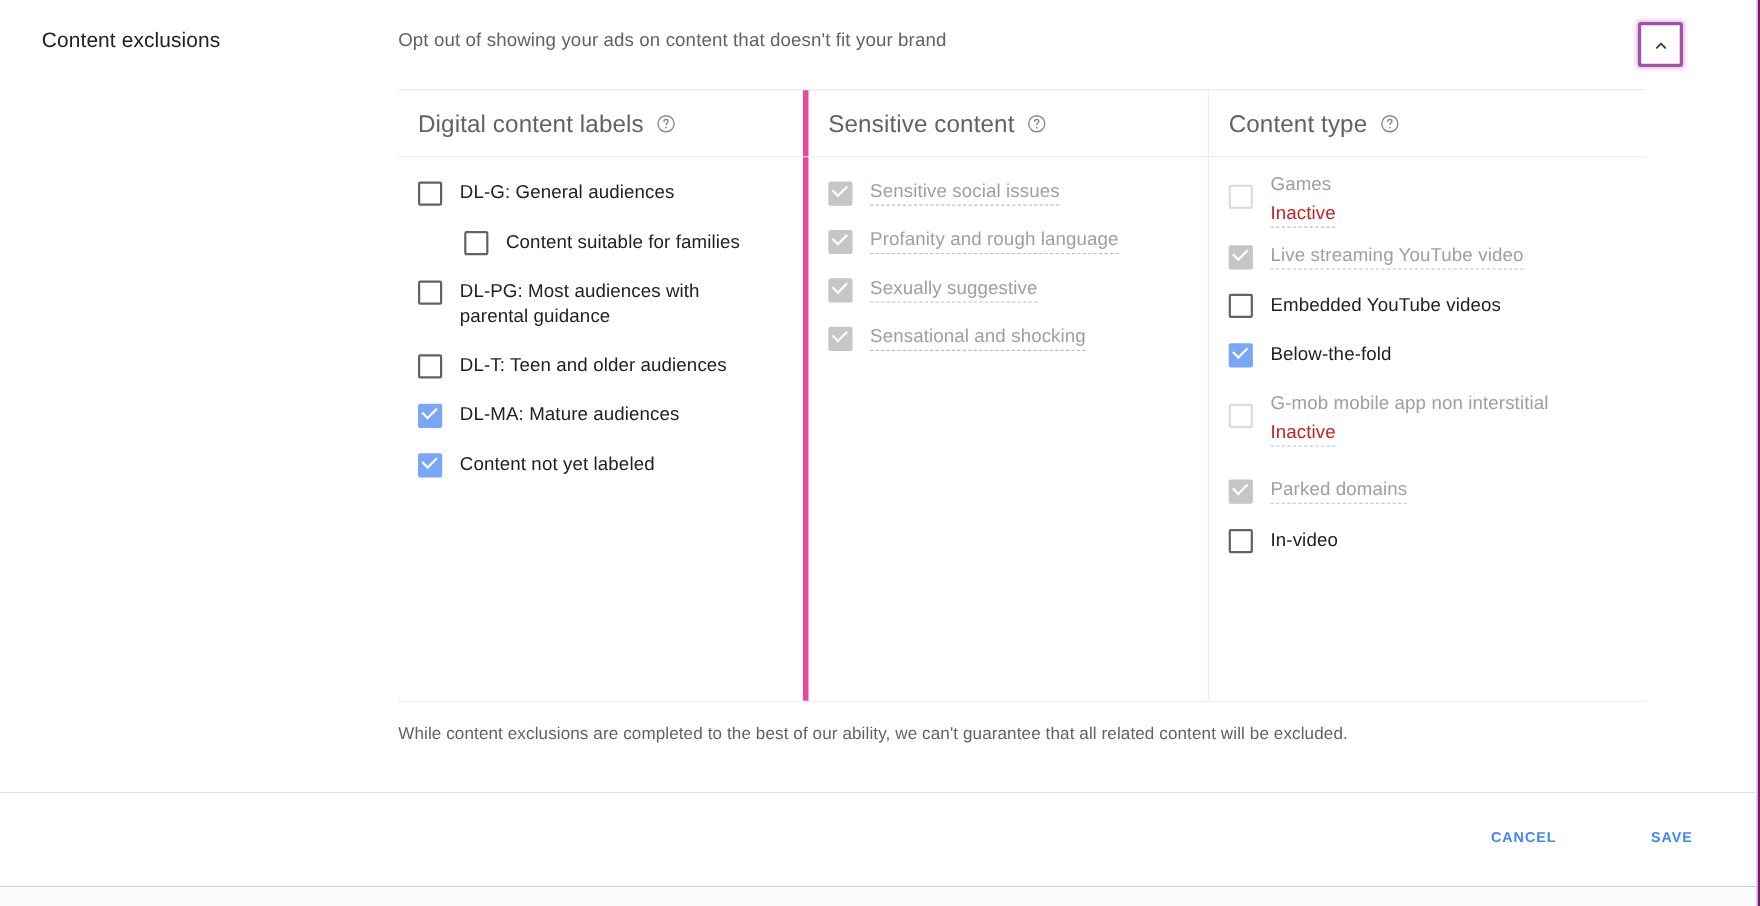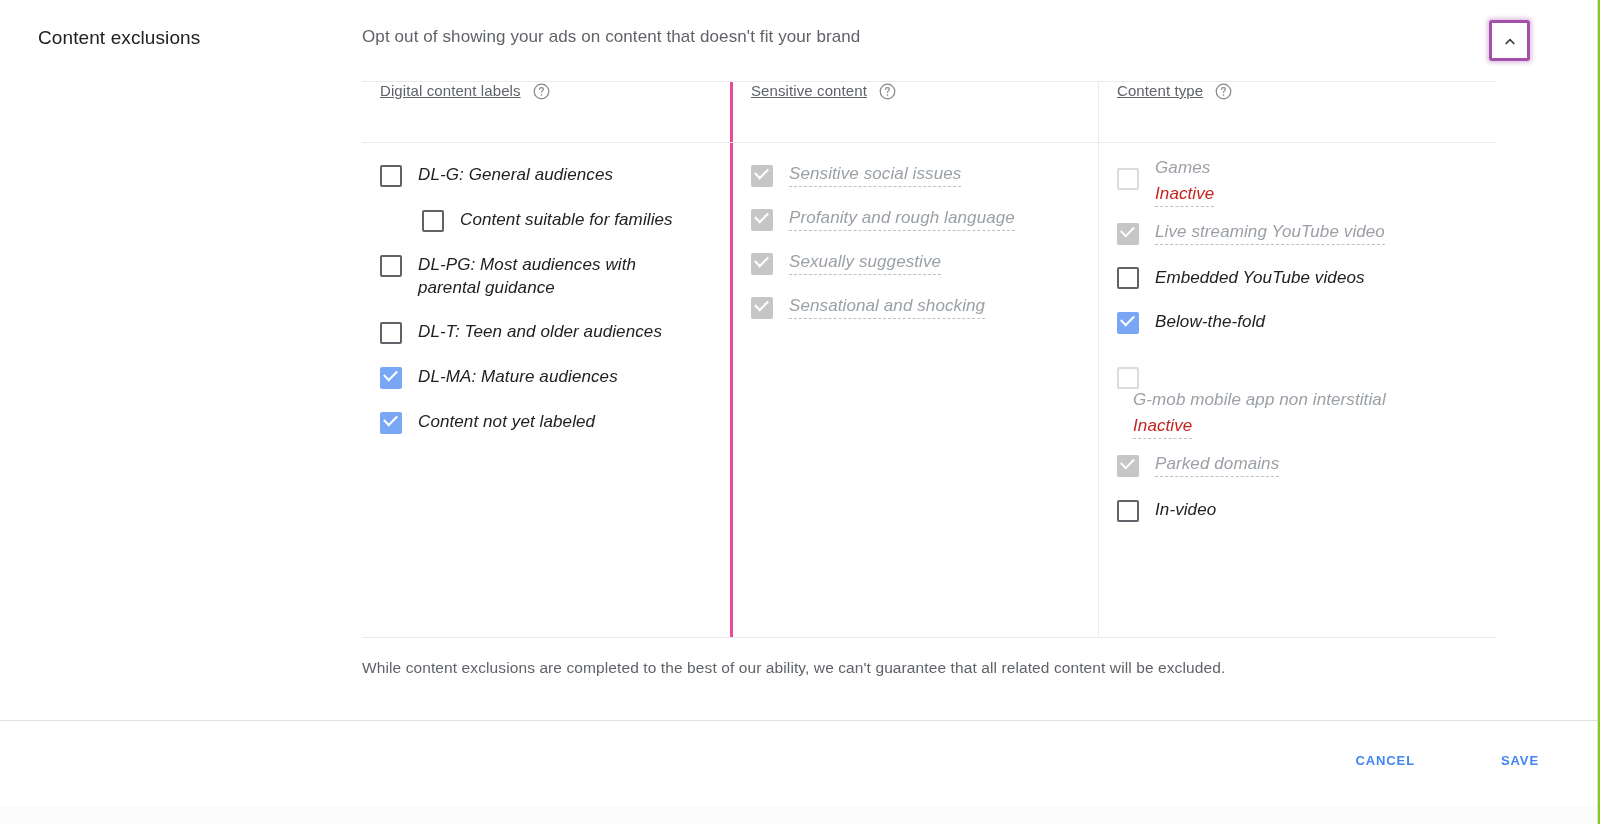--- a/index.html
+++ b/index.html
@@ -7,21 +7,21 @@
     width: 1600px;
     height: 824px;
     background: #ffffff;
     font-family: "Liberation Sans", sans-serif;
     -webkit-font-smoothing: antialiased;
   }
   #root {
     position: relative;
     width: 1600px;
     height: 824px;
-    background: #84cc16;
+    background: #701a75;
     overflow: hidden;
   }
   
   .window-right-border {
     position: absolute;
     top: 0; right: 2px;
     width: 1px; height: 824px;
     background: #e0e0e0;
   }
   .bottom-strip {
@@ -80,40 +80,39 @@
   }
   .thead {
     display: flex;
     height: 61px;
     border-bottom: 1px solid #e8eaed;
   }
   .tbody { display: flex; min-height: 494px; }
 
   .col { position: relative; }
   .col-0 { width: 368px; }
-  .col-1 { width: 368px; border-left: 3px solid #ec4899; }
+  .col-1 { width: 368px; border-left: 5px solid #ec4899; }
   .col-2 { width: 398px; border-left: 1px solid #e8eaed; }
 
   .th {
-    display: flex; align-items: flex-start;
+    display: flex; align-items: center;
     height: 61px;
     padding-left: 18px;
-    font-size: 15px;
+    font-size: 22px;
     color: #5f6368;
     letter-spacing: .1px;
     white-space: nowrap;
-    text-decoration: underline;
   }
   .help-icon {
     margin-left: 11px;
     display: inline-flex;
     align-items: center;
   }
 
-  .td { padding: 20px 0 0 18px; font-style: italic; }
+  .td { padding: 20px 0 0 18px; }
 
   
   .cb-row {
     display: flex;
     align-items: flex-start;
     margin-bottom: 21px;
   }
   .cb-row.indent { margin-left: 42px; }
   .cb-row.tight { margin-bottom: 20px; }
 
@@ -385,21 +384,21 @@
               <span class="cb-label">Embedded YouTube videos</span>
             </div>
 
             <div class="cb-row" style="margin-bottom:22px;">
               <span class="cb checked">
                   <span class="tick"></span>
                 </span>
               <span class="cb-label">Below-the-fold</span>
             </div>
 
-            <div class="cb-row" style="margin-bottom:14px;flex-direction:column;">
+            <div class="cb-row" style="margin-bottom:28px;">
               <span class="cb unchecked-disabled" style="margin-top:11px;"></span>
               <span class="label-stack">
                 <span class="name">G-mob mobile app non interstitial</span>
                 <span class="status">Inactive</span>
               </span>
             </div>
 
             <div class="cb-row" style="margin-bottom:21px;">
               <span class="cb checked-disabled">
                   <span class="tick"></span>

